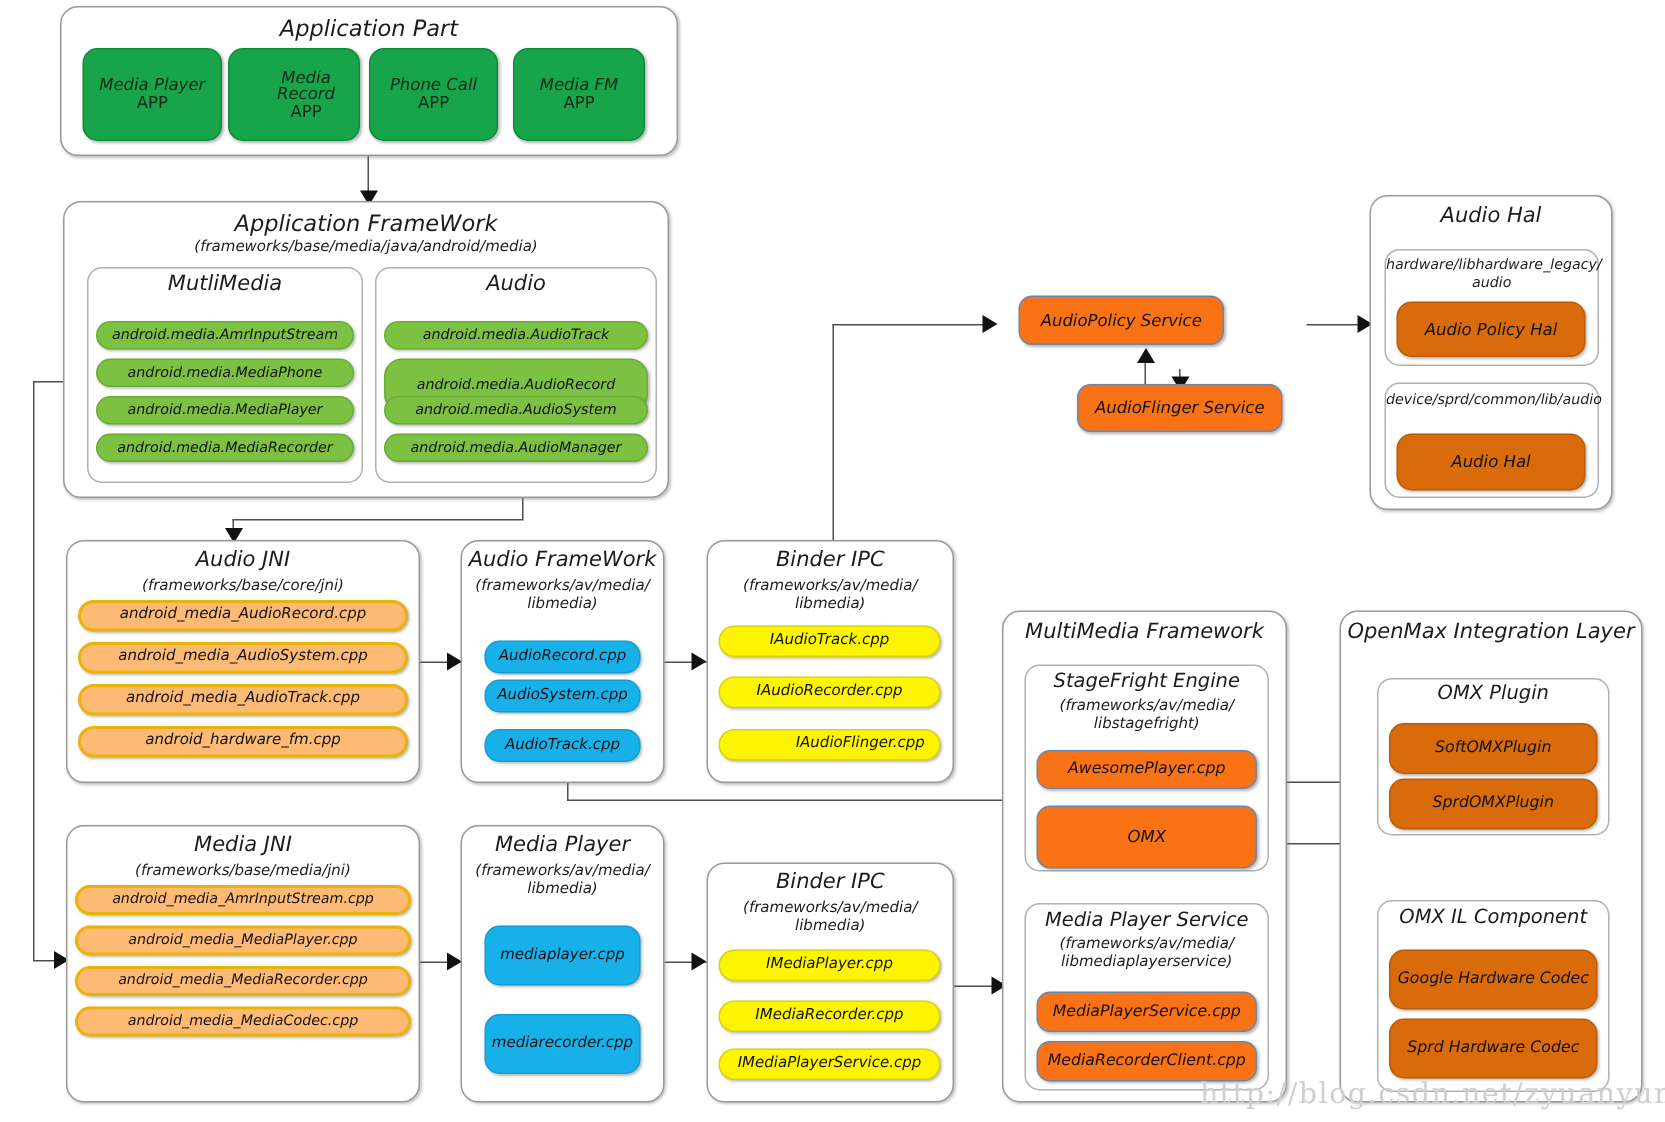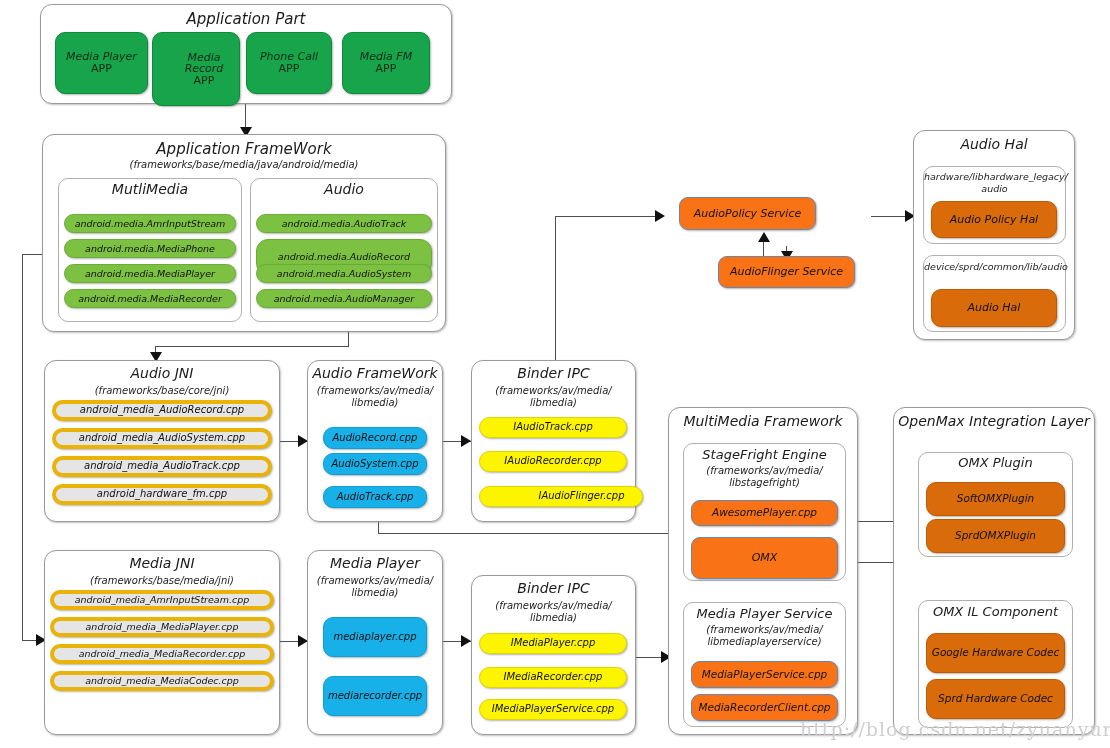--- a/index.html
+++ b/index.html
@@ -17,21 +17,21 @@
   .ptitle.mid{font-size:14px;}
   .psub{position:absolute;left:0;right:0;text-align:center;font-style:italic;font-size:10px;color:#1b1b1b;
         line-height:12px;}
 
   
   .pill{position:absolute;box-sizing:border-box;display:flex;align-items:center;justify-content:center;
         text-align:center;border-radius:9px;font-style:italic;color:#111;
         box-shadow:1px 1px 2px rgba(110,110,110,.5);line-height:1.05;}
   .pill.green  {background:#18a44a;border:1px solid #0c8c3b;color:#0c2a16;border-radius:10px;}
   .pill.lgreen {background:#7cc142;border:1px solid #6aac36;border-radius:12px;}
-  .pill.blue   {background:#e5e5e5;border:4px solid #eab308;border-radius:12px;}
+  .pill.blue   {background:#fdba74;border:2px solid #eab308;border-radius:12px;}
   .pill.cyan   {background:#18b0e8;border:1px solid #129ed2;border-radius:10px;}
   .pill.yellow {background:#fdf500;border:1px solid #ddd400;border-radius:12px;}
   .pill.slate  {background:#f97316;border:1px solid #6b86ad;border-radius:9px;}
   .pill.orange {background:#d96b0a;border:1px solid #bc5c06;border-radius:10px;}
 
   
   .ln{position:absolute;background:#4d4d4d;}
   .lnh{height:1px;}
   .lnv{width:1px;}
   .arw{position:absolute;width:0;height:0;}
@@ -102,21 +102,21 @@
   <div class="ln lnv" style="left:898px;top:501px;height:20px;"></div>
   <div class="arw l" style="left:836px;top:556px;"></div>
   <div class="ln lnv" style="left:908px;top:432px;height:130px;"></div>
 
   <div class="panel" style="left:40px;top:4px;width:412px;height:100px;">
     <div class="ptitle big" style="top:5px;">Application Part</div>
   </div>
   <div class="pill green" style="left:55px;top:32px;width:93px;height:62px;font-size:11px;">
     <div><span>Media Player</span><br><span style="font-style:normal">APP</span></div>
   </div>
-  <div class="pill green" style="left:152px;top:32px;width:88px;height:74px;font-size:11px;padding-left:16px;">
+  <div class="pill green" style="left:152px;top:32px;width:88px;height:62px;font-size:11px;padding-left:16px;">
     <div><span>Media Record</span><br><span style="font-style:normal">APP</span></div>
   </div>
   <div class="pill green" style="left:246px;top:32px;width:86px;height:62px;font-size:11px;">
     <div><span>Phone Call</span><br><span style="font-style:normal">APP</span></div>
   </div>
   <div class="pill green" style="left:342px;top:32px;width:88px;height:62px;font-size:11px;">
     <div><span>Media FM</span><br><span style="font-style:normal">APP</span></div>
   </div>
 
   <div class="panel" style="left:42px;top:134px;width:404px;height:198px;">
@@ -158,21 +158,21 @@
   <div class="pill cyan" style="left:323px;top:453px;width:104px;height:22px;font-size:10px;">AudioSystem.cpp</div>
   <div class="pill cyan" style="left:323px;top:486px;width:104px;height:22px;font-size:10px;">AudioTrack.cpp</div>
 
   <div class="panel" style="left:471px;top:360px;width:165px;height:162px;">
     <div class="ptitle mid" style="top:4px;">Binder IPC</div>
     <div class="psub" style="top:24px;">(frameworks/av/media/</div>
     <div class="psub" style="top:36px;">libmedia)</div>
   </div>
   <div class="pill yellow" style="left:479px;top:417px;width:148px;height:21px;font-size:10px;">IAudioTrack.cpp</div>
   <div class="pill yellow" style="left:479px;top:451px;width:148px;height:21px;font-size:10px;">IAudioRecorder.cpp</div>
-  <div class="pill yellow" style="left:479px;top:486px;width:164px;height:21px;font-size:10px;padding-left:41px;">IAudioFlinger.cpp</div>
+  <div class="pill yellow" style="left:479px;top:486px;width:148px;height:21px;font-size:10px;padding-left:41px;">IAudioFlinger.cpp</div>
 
   <div class="pill slate" style="left:679px;top:197px;width:137px;height:33px;font-size:11px;">AudioPolicy Service</div>
   <div class="pill slate" style="left:718px;top:256px;width:137px;height:32px;font-size:11px;">AudioFlinger Service</div>
 
   <div class="panel" style="left:913px;top:130px;width:162px;height:210px;">
     <div class="ptitle mid" style="top:5px;">Audio Hal</div>
   </div>
   <div class="panel sub" style="left:923px;top:166px;width:143px;height:78px;">
     <div class="psub" style="top:4px;font-size:9.5px;">hardware/libhardware_legacy/</div>
     <div class="psub" style="top:16px;font-size:9.5px;">audio</div>

